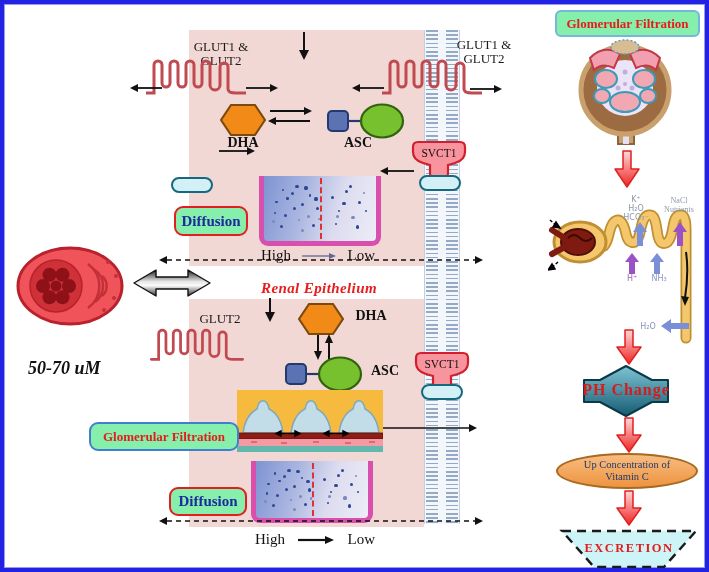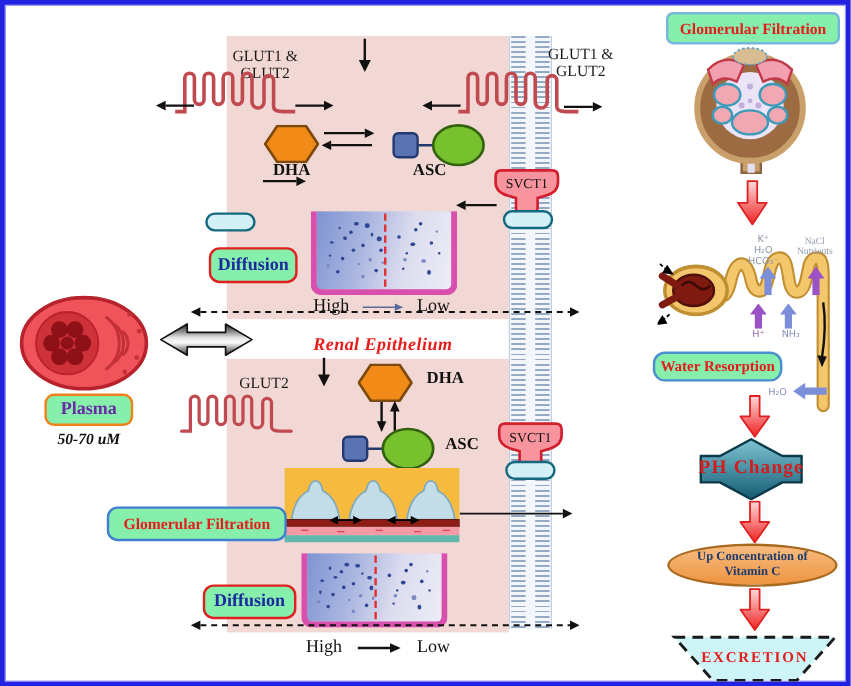--- a/index.html
+++ b/index.html
@@ -22,23 +22,23 @@
   .plasma{border:2.5px solid #f08018;color:#6a2aa8;font-size:15px;border-radius:8px;}
   .membrane{background:#f3f6fb;border-left:1px solid #c3cede;border-right:1px solid #c3cede;box-sizing:border-box;}
   .membrane .col{position:absolute;top:0;bottom:0;width:12px;background:repeating-linear-gradient(180deg,#93a9c4 0 1.6px,transparent 1.6px 4.2px);}
   .tank{box-sizing:border-box;border-left:5px solid #d94fae;border-right:5px solid #d94fae;border-bottom:5px solid #d94fae;border-radius:0 0 9px 9px;
     background:linear-gradient(105deg,#7e93d2 0%,#aab6e0 35%,#dcdcef 65%,#edecf7 100%);}
   .tank .mid{position:absolute;left:50%;top:2px;bottom:2px;border-left:2px dashed #e03030;}
   .dot{position:absolute;border-radius:50%;background:#2e4896;}
   .hilo{display:flex;align-items:center;justify-content:space-between;font-size:15px;color:#111;}
   .ion{font-family:"DejaVu Sans",sans-serif;font-size:8px;line-height:9px;text-align:center;white-space:nowrap;}
   .phtxt{color:#d41c1c;font-weight:bold;font-size:16px;text-align:center;letter-spacing:1px;}
-  .elltxt{color:#1d3a6e;font-weight:bold;font-size:10.5px;line-height:12px;text-align:left;}
+  .elltxt{color:#1d3a6e;font-weight:normal;font-size:10.5px;line-height:12px;text-align:left;}
   .exc{color:#e41c1c;font-weight:bold;font-size:12.5px;letter-spacing:1.5px;text-align:center;}
-  .conc{color:#111;font-weight:bold;font-style:italic;font-size:13px;text-align:center;white-space:nowrap;}
+  .conc{color:#111;font-weight:bold;font-style:italic;font-size:18px;text-align:left;white-space:nowrap;}
   svg{display:block;}
   svg text{font-family:"Liberation Serif",serif;}
   .oell{box-sizing:border-box;border:2px solid #a86a20;border-radius:50%;
     background:linear-gradient(180deg,#f8bc80 0%,#ee9440 100%);
     display:flex;flex-direction:column;align-items:center;justify-content:center;}
 </style>
 </head>
 <body>
 
 <div id="stage">
@@ -238,21 +238,20 @@
         <circle cx="46.5" cy="51.3" r="7" fill="#8f1118"></circle>
       <path d="M72 18 a27 27 0 0 1 0 44" fill="none" stroke="#c43038" stroke-width="2.5"></path>
       <path d="M79 24 a20 20 0 0 1 0 32" fill="none" stroke="#c43038" stroke-width="2.5"></path>
       <path d="M86 30 a13 13 0 0 1 0 20" fill="none" stroke="#c43038" stroke-width="2.5"></path>
       <circle cx="92" cy="16" r="2" fill="#c43038"></circle>
         <circle cx="100" cy="30" r="2" fill="#c43038"></circle>
       <circle cx="98" cy="52" r="2" fill="#c43038"></circle>
         <circle cx="88" cy="64" r="2" fill="#c43038"></circle>
     </svg>
   </div>
-  <div class="abs lblbox plasma" style="left:33px;top:324px;width:74px;height:27px;">Plasma</div>
   <div class="abs conc" style="left:24px;top:354px;width:92px;">50-70 uM</div>
   <div class="abs" style="left:128px;top:262px;">
     <svg width="80" height="34">
         <polygon points="2,17 24,4 24,11 56,11 56,4 78,17 56,30 56,23 24,23 24,30" fill="url(#gMetal)" stroke="#111" stroke-width="1.4" stroke-linejoin="round"></polygon>
       </svg>
   </div>
 
   <div class="abs title" style="left:215px;top:276px;width:200px;">Renal Epithelium</div>
   <div class="abs" style="left:260px;top:294px;">
     <svg width="12" height="24">
@@ -469,21 +468,20 @@
       </svg>
   </div>
   <div class="abs" style="left:646px;top:249px;">
     <svg width="14" height="21">
         <polygon points="7,0 14,9 10,9 10,21 4,21 4,9 0,9" fill="#7b8fd8"></polygon>
       </svg>
   </div>
   <div class="abs ion" style="left:618px;top:270px;width:20px;color:#9a6ab0;">H⁺</div>
   <div class="abs ion" style="left:642px;top:270px;width:26px;color:#8a94c0;">NH₃</div>
 
-  <div class="abs lblbox wrb" style="left:540px;top:289px;width:108px;height:25px;">Water Resorption</div>
 
   <div class="abs ion" style="left:631px;top:318px;width:26px;color:#8a94c0;">H₂O</div>
   <div class="abs" style="left:657px;top:315px;">
     <svg width="28" height="14">
         <polygon points="0,7 10,0 10,4 28,4 28,10 10,10 10,14" fill="#7b8fd8"></polygon>
       </svg>
   </div>
 
   <div class="abs" style="left:612px;top:325px;">
     <svg width="26" height="36">

